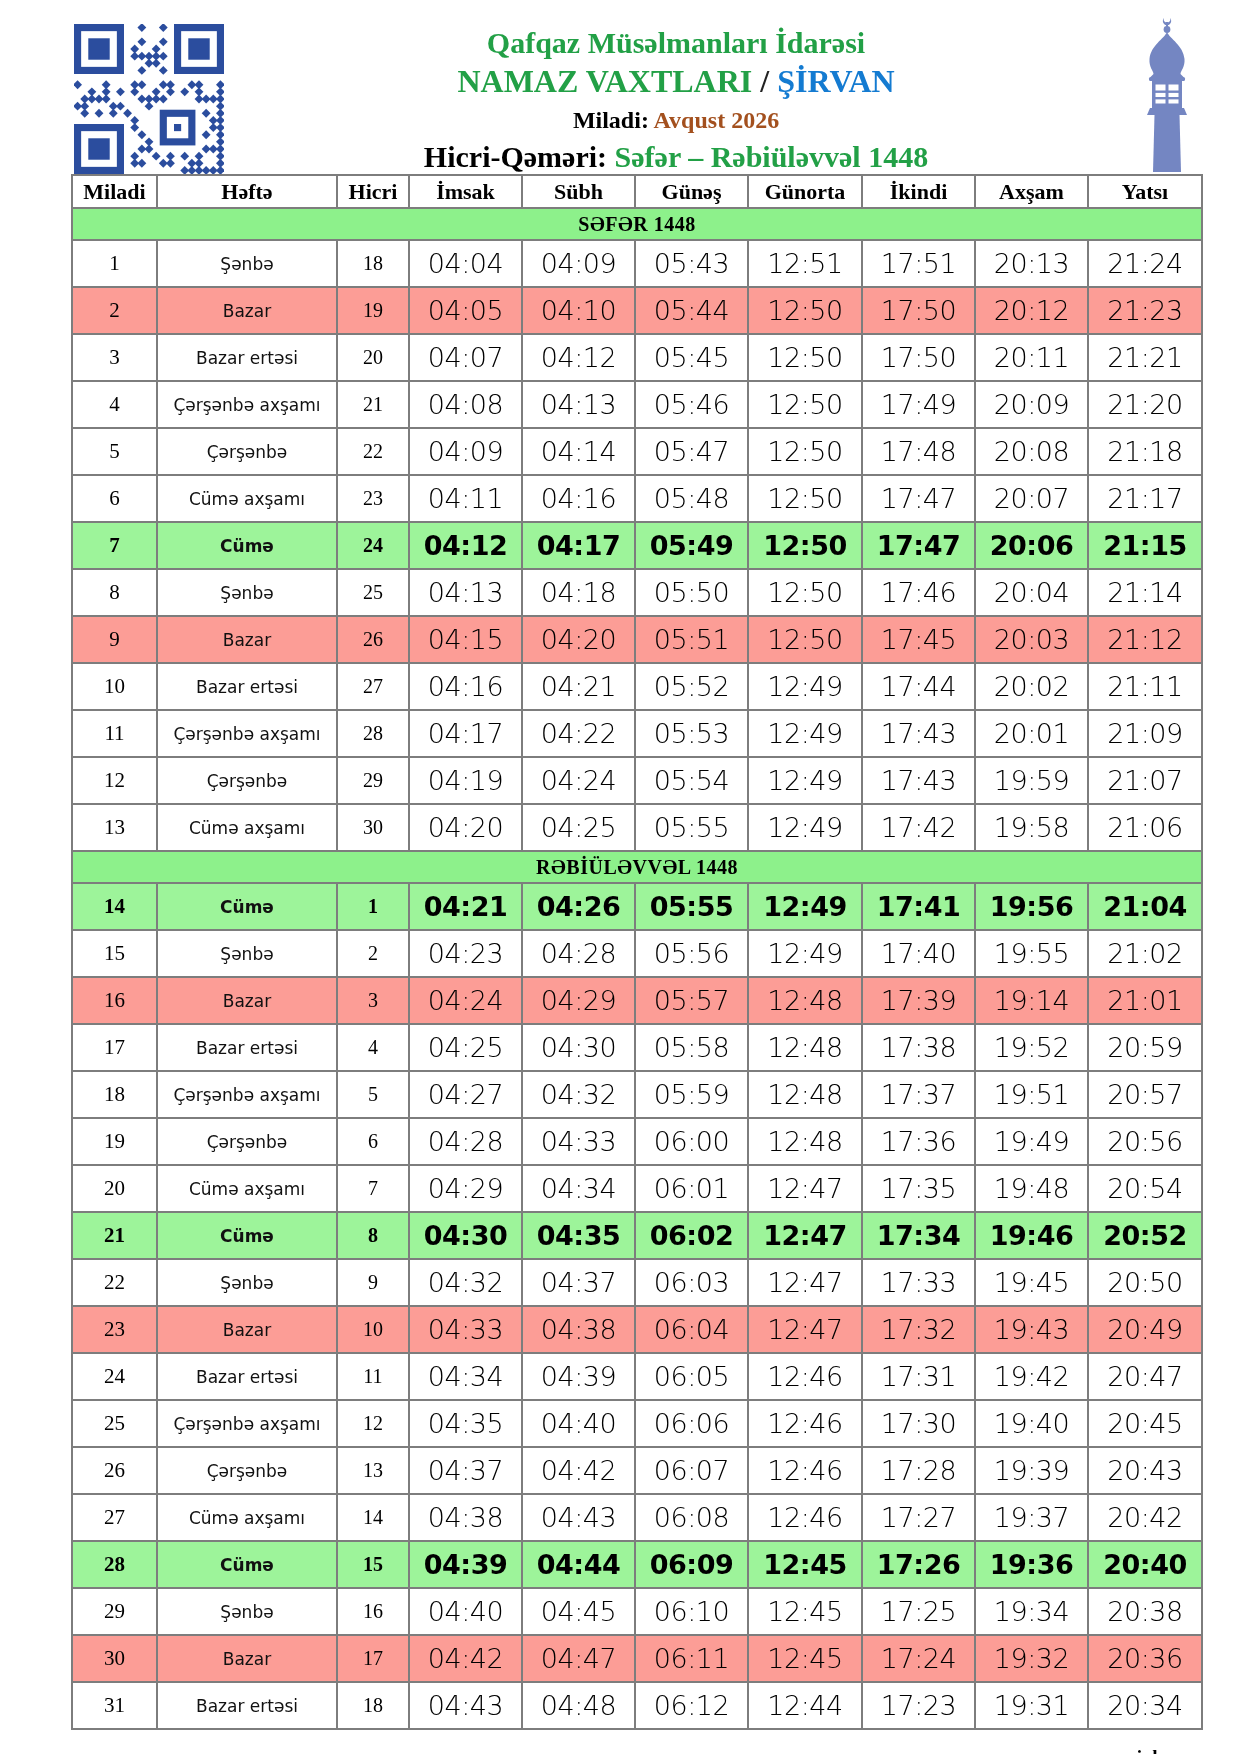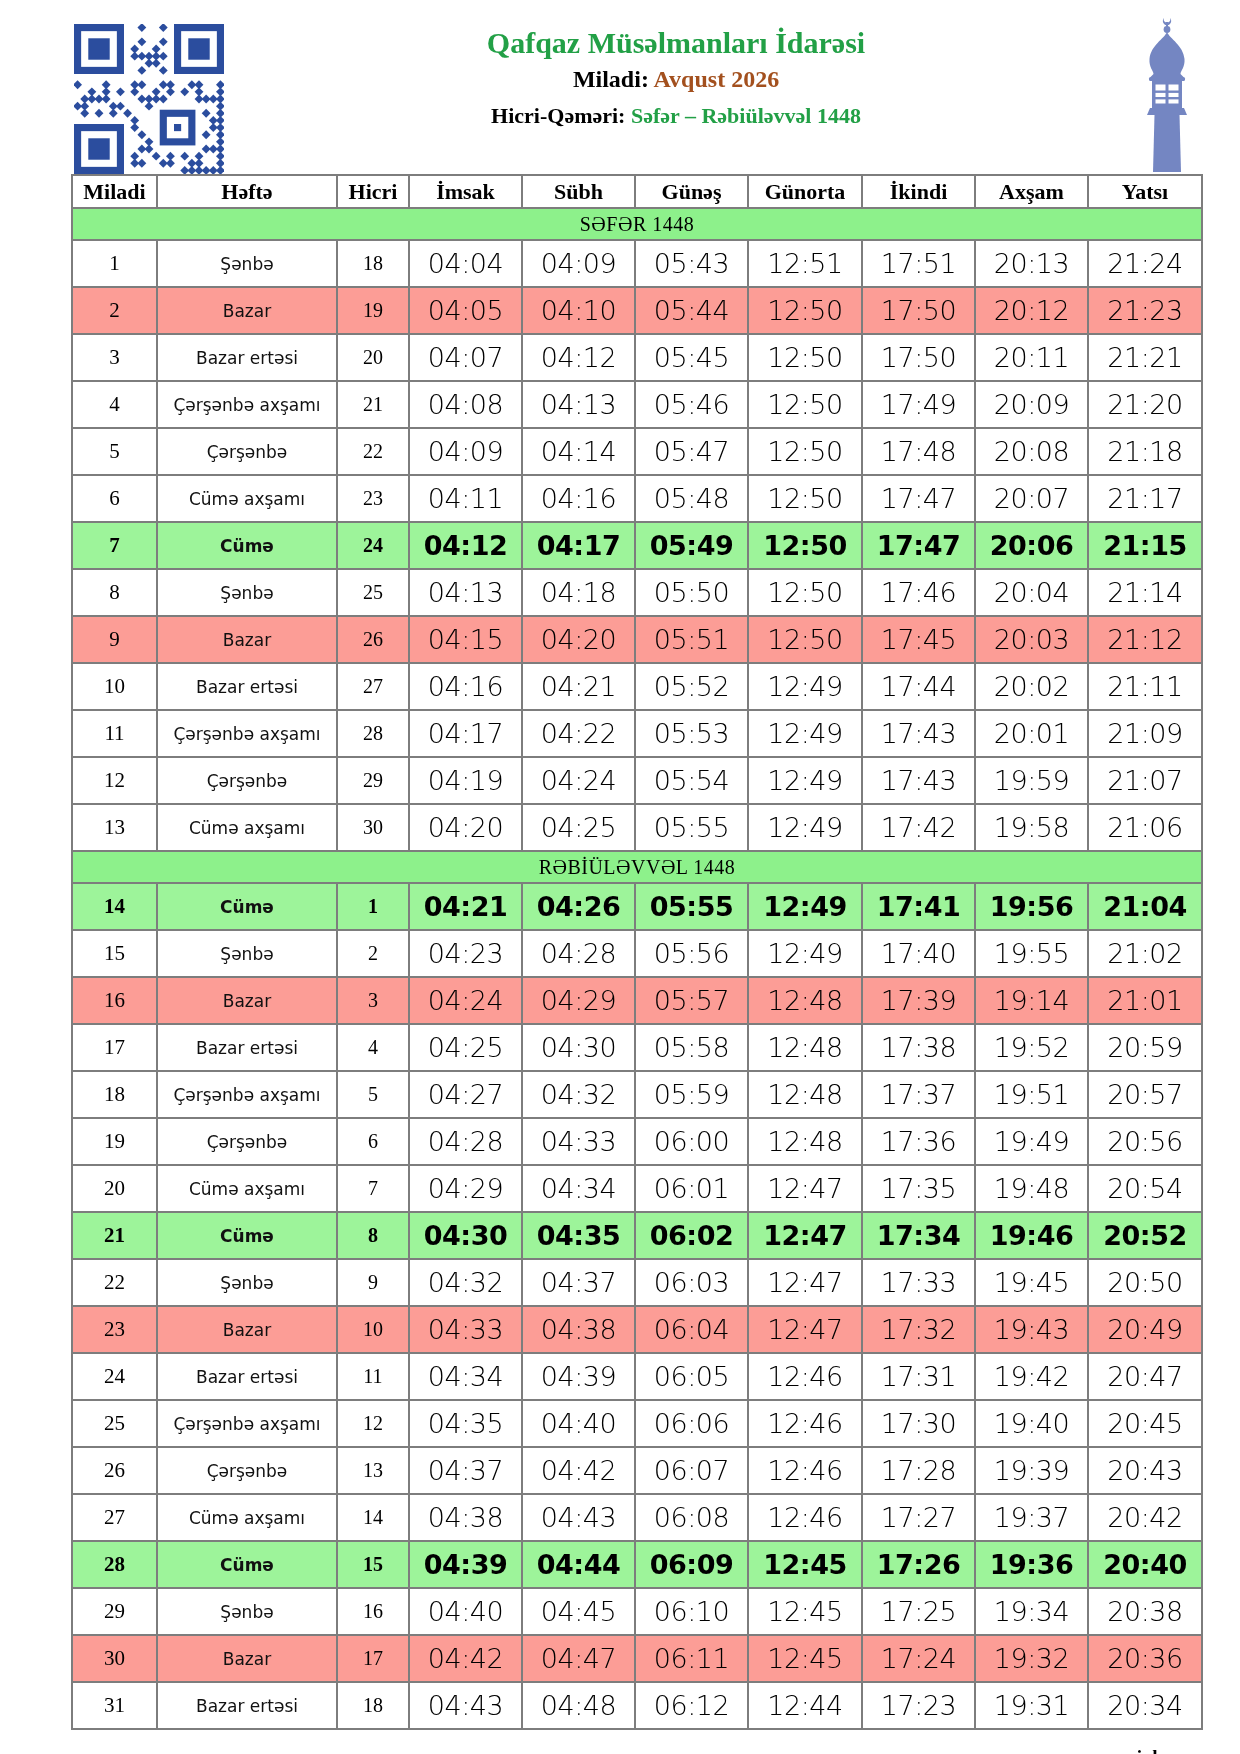--- a/index.html
+++ b/index.html
@@ -27,37 +27,37 @@
   .minaret-wrap{position:absolute;right:50px;top:14px;width:78px;height:158px;}
   .titles{position:absolute;left:220px;right:140px;top:24px;text-align:center;}
   .t-line{font-weight:bold;white-space:nowrap;}
   .t1{font-size:30px;line-height:37px;color:var(--green-text);}
   .t2{font-size:32px;line-height:41px;color:#000;}
   .t2 .namaz{color:var(--green-text);}
   .t2 .sep{color:#222;font-weight:bold;}
   .t2 .city{color:var(--blue-text);}
   .t3{font-size:24px;line-height:36px;color:#000;}
   .t3 .val{color:var(--brown-text);}
-  .t4{font-size:22px;line-height:37px;color:#000;}
+  .t4{font-size:30px;line-height:37px;color:#000;}
   .t4 .val{color:var(--green-text);}
 
   
   table.times{
     margin-left:55px;width:1130px;border-collapse:collapse;
     border:2px solid #4a4a4a;table-layout:fixed;
   }
   table.times td, table.times th{
     border:2px solid var(--border);
     text-align:center;vertical-align:middle;
     padding:0;overflow:hidden;white-space:nowrap;
   }
   th{height:31px;font-size:22px;font-weight:bold;font-family:"Liberation Serif",serif;background:#fff;border-radius:7px;}
   tr.section-row td{
     height:30px;background:var(--section-bg);
-    font-size:20px;font-weight:normal;letter-spacing:0.5px;
+    font-size:20px;font-weight:bold;letter-spacing:0.5px;
     font-family:"Liberation Serif",serif;
   }
   tr.day-row td{height:45px;background:#fff;}
   tr.day-row.sunday td{background:var(--sunday-bg);}
   tr.day-row.friday td{background:var(--friday-bg);}
   td.c-miladi{font-size:21px;font-family:"Liberation Serif",serif;}
   td.c-day{font-size:17px;font-family:"DejaVu Sans",sans-serif;color:#111;}
   td.c-hicri{font-size:20px;font-family:"Liberation Serif",serif;}
   td.c-time{font-size:27px;font-family:"DejaVu Sans",sans-serif;font-weight:300;letter-spacing:-0.5px;}
   tr.day-row.friday td.c-time,
@@ -180,20 +180,21 @@
         <polygon points="108.5,139.16 112.84,143.5 108.5,147.84 104.16,143.5" fill="#2b4d9e"></polygon>
         <polygon points="115.5,139.16 119.84,143.5 115.5,147.84 111.16,143.5" fill="#2b4d9e"></polygon>
         <polygon points="122.5,139.16 126.84,143.5 122.5,147.84 118.16,143.5" fill="#2b4d9e"></polygon>
         <polygon points="129.5,139.16 133.84,143.5 129.5,147.84 125.16,143.5" fill="#2b4d9e"></polygon>
         <polygon points="136.5,139.16 140.84,143.5 136.5,147.84 132.16,143.5" fill="#2b4d9e"></polygon>
         <polygon points="143.5,139.16 147.84,143.5 143.5,147.84 139.16,143.5" fill="#2b4d9e"></polygon>
       </svg>
 
     <div class="titles">
       <div class="t-line t1">Qafqaz Müsəlmanları İdarəsi</div>
+      <div class="t-line t2"><span class="namaz">NAMAZ VAXTLARI</span><span class="sep"> / </span><span class="city">ŞİRVAN</span></div>
       <div class="t-line t3"><span>Miladi: </span><span class="val">Avqust 2026</span></div>
       <div class="t-line t4"><span>Hicri-Qəməri: </span><span class="val">Səfər – Rəbiüləvvəl 1448</span></div>
     </div>
 
     <svg class="minaret-wrap" viewBox="0 0 78 158">
       <g fill="var(--minaret-blue)">
 
         <circle cx="39" cy="7" r="4.2"></circle>
         <circle cx="39" cy="5" r="3.4" fill="#ffffff"></circle>
         <rect x="38" y="8" width="2" height="5"></rect>

